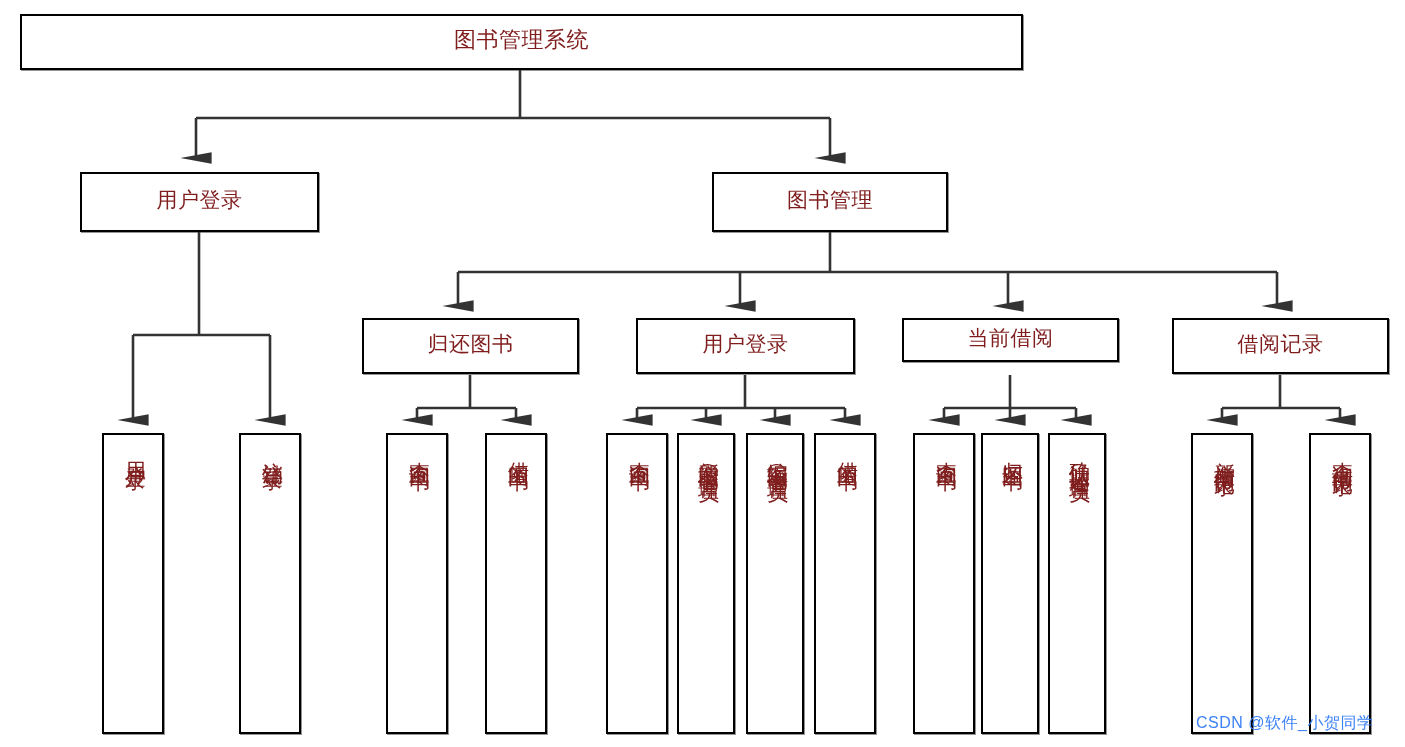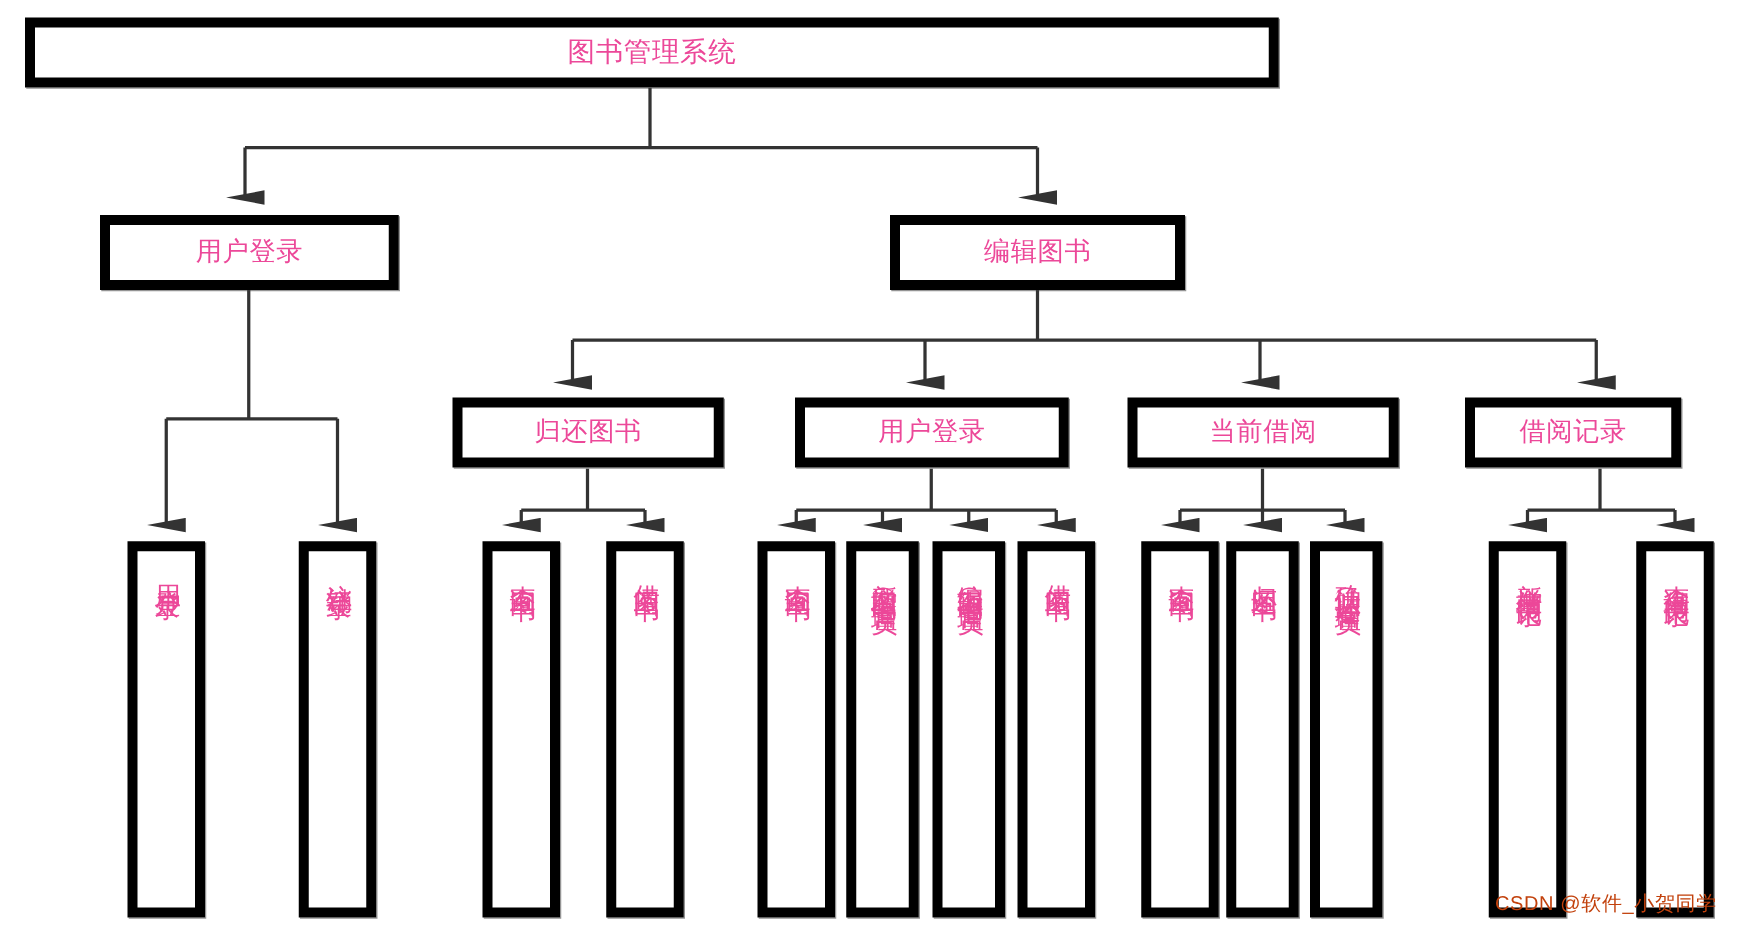--- a/index.html
+++ b/index.html
@@ -22,26 +22,27 @@
     left: 0;
     top: 0;
     width: 1405px;
     height: 747px;
     pointer-events: none;
   }
   .node {
     position: absolute;
     box-sizing: border-box;
     background: #ffffff;
-    border: 8px solid #000000;
+    border: 2px solid #000000;
     box-shadow: 1px 1px 0 0 rgba(60,60,60,0.55);
     display: flex;
     align-items: center;
     justify-content: center;
-    color: #ec4899;
+    color: #7f1d1d;
+    font-family: Liberation Mono, monospace;
   }
   .node .label {
     display: block;
     text-align: center;
     line-height: 1.18;
     letter-spacing: 0.5px;
   }
   .node.horizontal .label {
     writing-mode: horizontal-tb;
     font-size: 21px;
@@ -58,21 +59,21 @@
     letter-spacing: 3px;
     white-space: nowrap;
     margin-top: 8px;
   }
   .node.root .label { font-size: 22px; }
   .watermark {
     position: absolute;
     left: 1196px;
     top: 713px;
     font-size: 16px;
-    color: #c2410c;
+    color: #3b82f6;
     white-space: nowrap;
     letter-spacing: 0.5px;
   }
 </style>
 </head>
 <body>
 
 <div id="canvas">
 
   <svg class="edges" viewBox="0 0 1405 747" xmlns="http://www.w3.org/2000/svg">
@@ -126,33 +127,33 @@
   </svg>
 
   <div class="node horizontal root" style="left:20px; top:14px; width:1003px; height:56px;">
     <span class="label">图书管理系统</span>
   </div>
 
   <div class="node horizontal" style="left:80px; top:172px; width:239px; height:60px;">
     <span class="label">用户登录</span>
   </div>
   <div class="node horizontal" style="left:712px; top:172px; width:236px; height:60px;">
-    <span class="label">编辑图书</span>
+    <span class="label">图书管理</span>
   </div>
 
   <div class="node horizontal" style="left:362px; top:318px; width:217px; height:56px;">
     <span class="label">归还图书</span>
   </div>
   <div class="node horizontal" style="left:636px; top:318px; width:219px; height:56px;">
     <span class="label">用户登录</span>
   </div>
-  <div class="node horizontal" style="left:902px; top:318px; width:217px; height:56px;">
+  <div class="node horizontal" style="left:902px; top:318px; width:217px; height:44px;">
     <span class="label">当前借阅</span>
   </div>
-  <div class="node horizontal" style="left:1172px; top:318px; width:173px; height:56px;">
+  <div class="node horizontal" style="left:1172px; top:318px; width:217px; height:56px;">
     <span class="label">借阅记录</span>
   </div>
 
   <div class="node vertical" style="left:102px; top:433px; width:62px; height:301px;">
     <span class="label">用户登录</span>
   </div>
   <div class="node vertical" style="left:239px; top:433px; width:62px; height:301px;">
     <span class="label">注销登录</span>
   </div>
 

